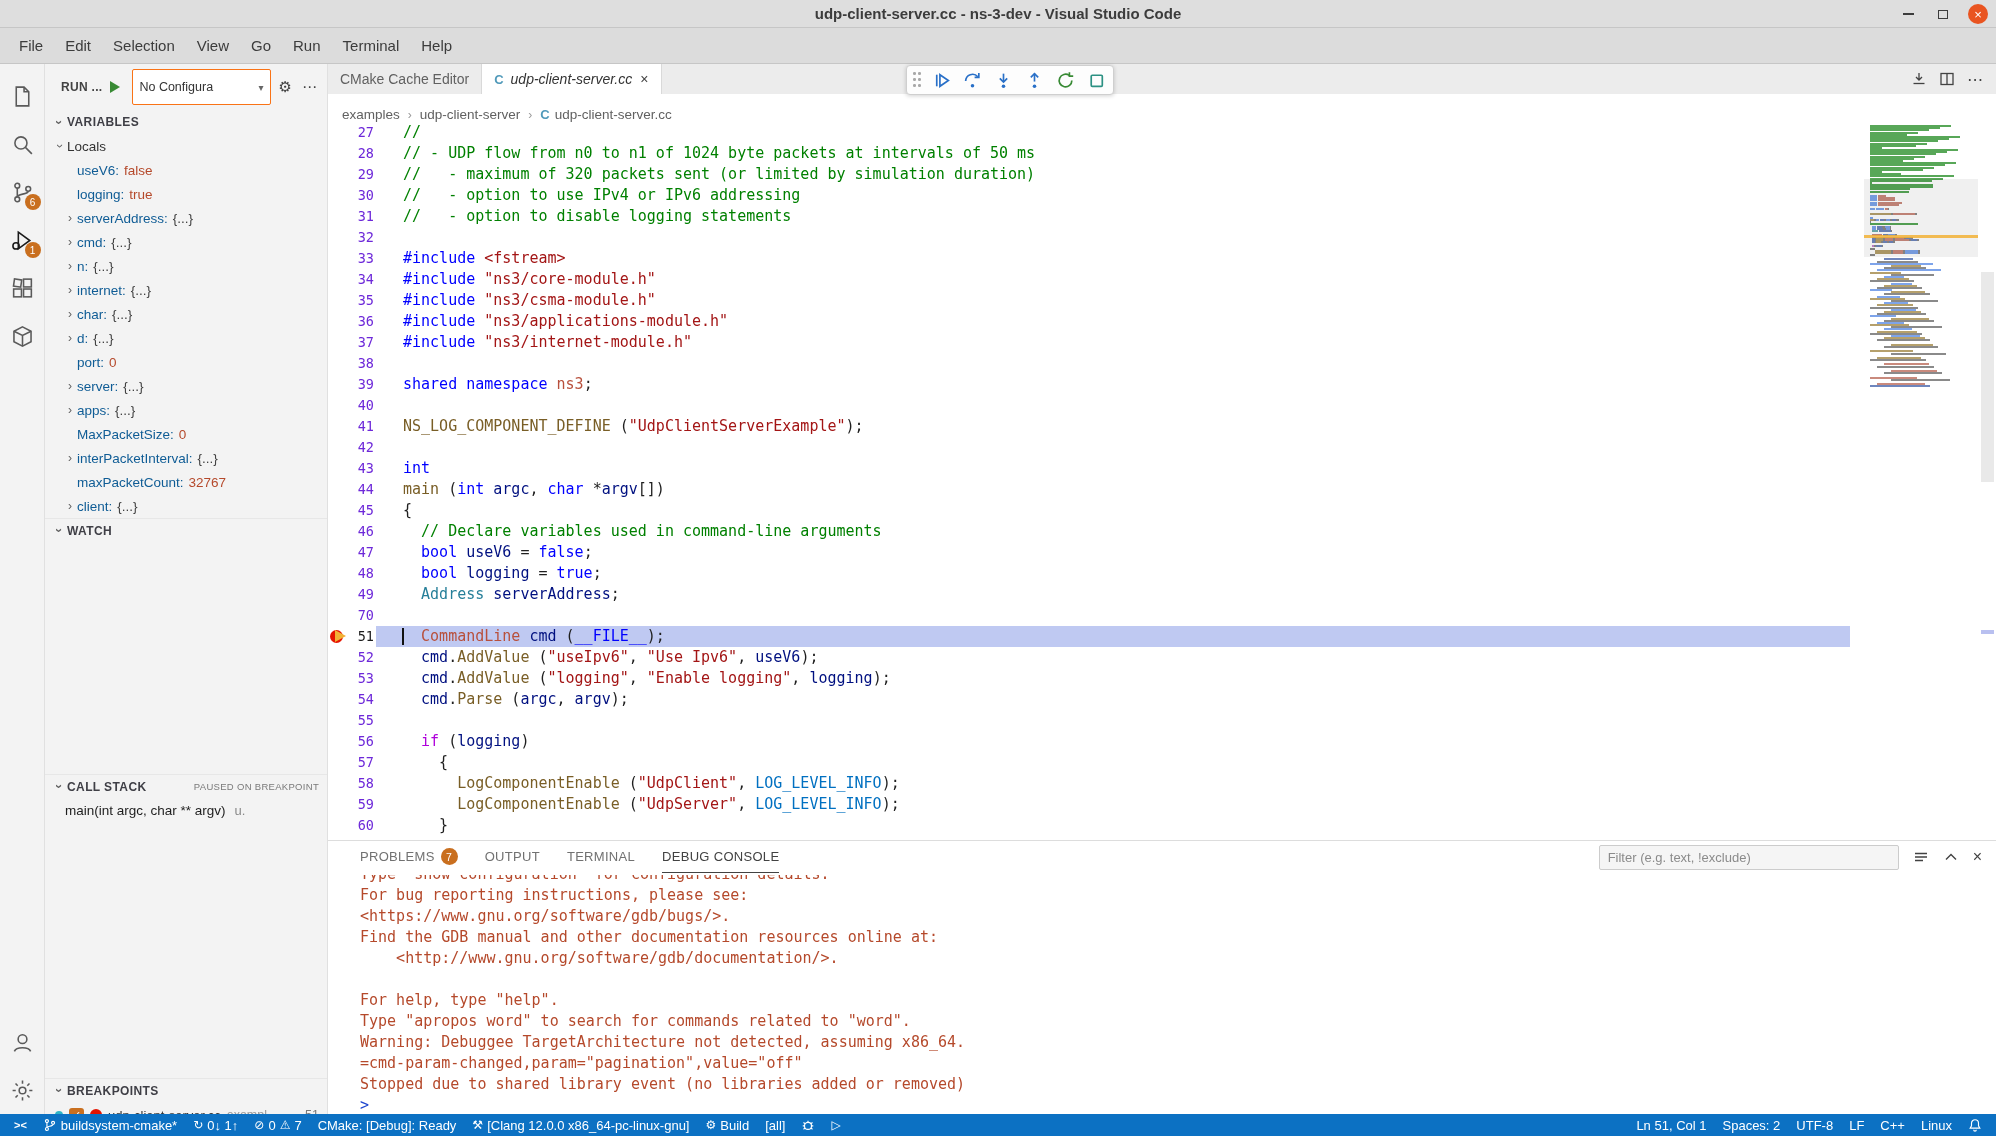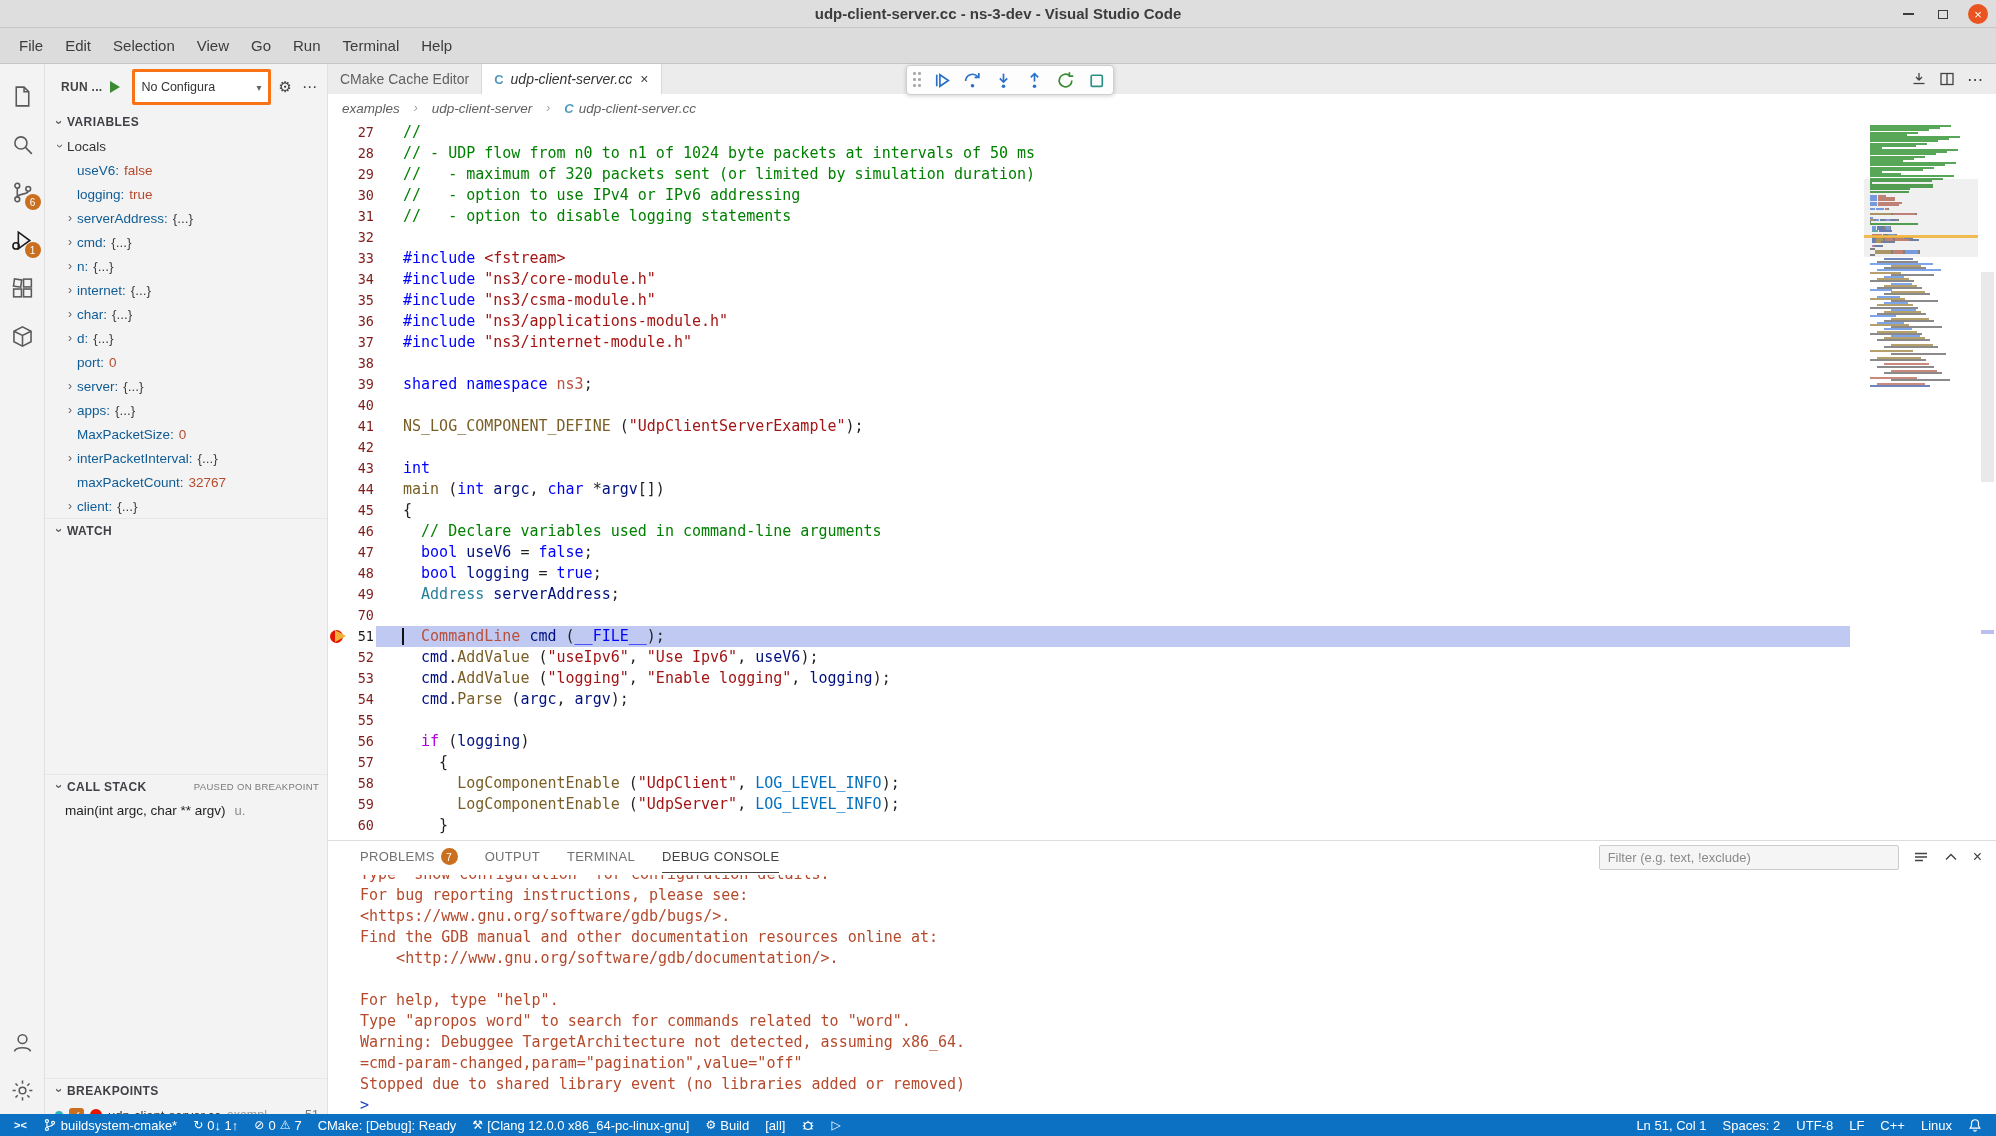--- a/index.html
+++ b/index.html
@@ -34,21 +34,21 @@
   .act-badge { position:absolute; right:4px; bottom:6px; min-width:16px; height:16px; border-radius:8px;
     background:#c96f1f; color:#fff; font-size:10px; display:flex; align-items:center; justify-content:center; padding:0 3px; }
   .act-bottom { margin-top:auto; display:flex; flex-direction:column; align-items:center; }
 
   
   .sidebar { width:283px; background:#f3f3f3; border-right:1px solid #e0e0e0;
     display:flex; flex-direction:column; overflow:hidden; font-size:13.5px; color:#333; }
   .run-bar { height:46px; display:flex; align-items:center; padding:0 8px 0 16px; gap:6px; }
   .run-title { font-size:12px; font-weight:700; color:#424242; letter-spacing:.3px; white-space:nowrap; }
   .play-green { width:0; height:0; border:6px solid transparent; border-left:10px solid #388a34; margin-left:2px; cursor:pointer; }
-  .cfg-dropdown { flex:1; height:36px; background:#fff; border:3px solid #f97316; border-radius:2px;
+  .cfg-dropdown { flex:1; height:36px; background:#fff; border:1px solid #f97316; border-radius:2px;
     display:flex; align-items:center; padding:8px 6px; font-size:12.5px; color:#333; cursor:pointer; overflow:hidden; white-space:nowrap; }
   .cfg-dropdown .chev-down { margin-left:auto; color:#666; font-size:10px; }
   .icon-btn { color:#424242; font-size:15px; cursor:pointer; padding:2px; }
   .sec-header { height:24px; display:flex; align-items:center; padding-left:6px; font-size:12px;
     font-weight:700; color:#3f3f46; letter-spacing:.4px; border-top:1px solid #e7e7e7; cursor:pointer; }
   .sec-header .chev { width:16px; color:#616161; font-size:13px; transform:rotate(90deg); display:inline-block; text-align:center; }
   .sec-badge { margin-left:auto; margin-right:8px; font-size:9.5px; font-weight:400; color:#7a7a7a; letter-spacing:.3px; }
   .sec-vars { height:408px; overflow:hidden; }
   .sec-watch { height:256px; }
   .sec-stack { height:304px; }
@@ -77,22 +77,22 @@
   .tab { display:flex; align-items:center; gap:7px; padding:0 12px; font-size:14px; color:#616161;
     border-right:1px solid #d9d9d9; cursor:pointer; background:#ececec; white-space:nowrap; }
   .tab.active { background:#fff; color:#333; }
   .tab.active .tab-label { font-style:italic; }
   .tab-close { color:#424242; font-size:14px; padding:0 1px; cursor:pointer; }
   .cpp-icon { color:#519aba; font-weight:700; font-size:13px; }
   .tab-actions { margin-left:auto; display:flex; align-items:center; gap:12px; padding-right:12px; }
   .tab-actions svg { width:16px; height:16px; stroke:#424242; fill:none; stroke-width:1.3; cursor:pointer; }
   .more-dots { color:#424242; font-size:16px; letter-spacing:1px; cursor:pointer; }
 
-  .breadcrumbs { height:28px; background:#fff; display:flex; align-items:center; padding-left:14px;
-    font-size:13.5px; color:#616161; gap:14px;font-style:italic; }
+  .breadcrumbs { height:28px; background:#fff; display:flex; align-items:flex-end; padding-left:14px;
+    font-size:13.5px; color:#616161; gap:8px; }
   .crumb { cursor:pointer; display:flex; align-items:center; gap:5px; }
   .crumb-sep { color:#9a9a9a; font-size:12px; }
 
   
   .dbg-toolbar { position:absolute; left:578px; top:1px; height:30px; background:#fdfdfd;
     border:1px solid #cfcfcf; border-radius:4px; box-shadow:0 1px 4px rgba(0,0,0,.18);
     display:flex; align-items:center; padding:0 6px; gap:9px; z-index:30; }
   .grip { width:8px; height:16px; position:relative; cursor:grab; }
   .grip i { position:absolute; width:2.5px; height:2.5px; border-radius:50%; background:#a9a9a9;
     box-shadow:0 6px 0 #a9a9a9, 0 12px 0 #a9a9a9; }
@@ -102,21 +102,21 @@
   .dbg-blue svg { stroke:#2970c8; color:#2970c8; }
   .dbg-green svg { stroke:#388a34; }
   .dbg-teal svg { stroke:#2c9183; }
 
   
   .code-wrap { flex:1; position:relative; overflow:hidden; background:#fff; }
   .code-lines { position:absolute; left:0; top:0; right:146px; }
   .code-line { height:21px; display:flex; position:relative; font-size:15px; line-height:21px;
     font-family:"DejaVu Sans Mono",monospace; white-space:pre; cursor:text; }
   .code-line .glyph { width:24px; position:relative; flex:none; }
-  .code-line .lnum { width:22px; flex:none; text-align:right; color:#7f1d1d; font-size:13.5px; cursor:pointer; }
+  .code-line .lnum { width:22px; flex:none; text-align:right; color:#6d28d9; font-size:13.5px; cursor:pointer; }
   .code-line .ltext { margin-left:29px; }
   .code-line.current { background:linear-gradient(90deg, rgba(0,0,0,0) 48px, #bfc9f2 48px); }
   .code-line.current .lnum { color:#1b1b1b; }
   .bp-dot-g { position:absolute; left:2px; top:4px; width:13px; height:13px; border-radius:50%; background:#e51400; }
   .exec-arrow { position:absolute; left:7px; top:4px; width:0; height:0;
     border:6.5px solid transparent; border-left:11px solid #f2b136; }
   .caret { position:absolute; left:74px; top:2px; width:2px; height:17px; background:#111; }
   .tk-c{color:#008000} .tk-k{color:#0000ff} .tk-cf{color:#af00db} .tk-s{color:#a31515}
   .tk-t{color:#267f99} .tk-f{color:#795e26} .tk-v{color:#001080} .tk-m{color:#0000ff}
   .tk-e{color:#0070c1} .tk-w{color:#b8503c} .tk-d{color:#1f1f1f}

